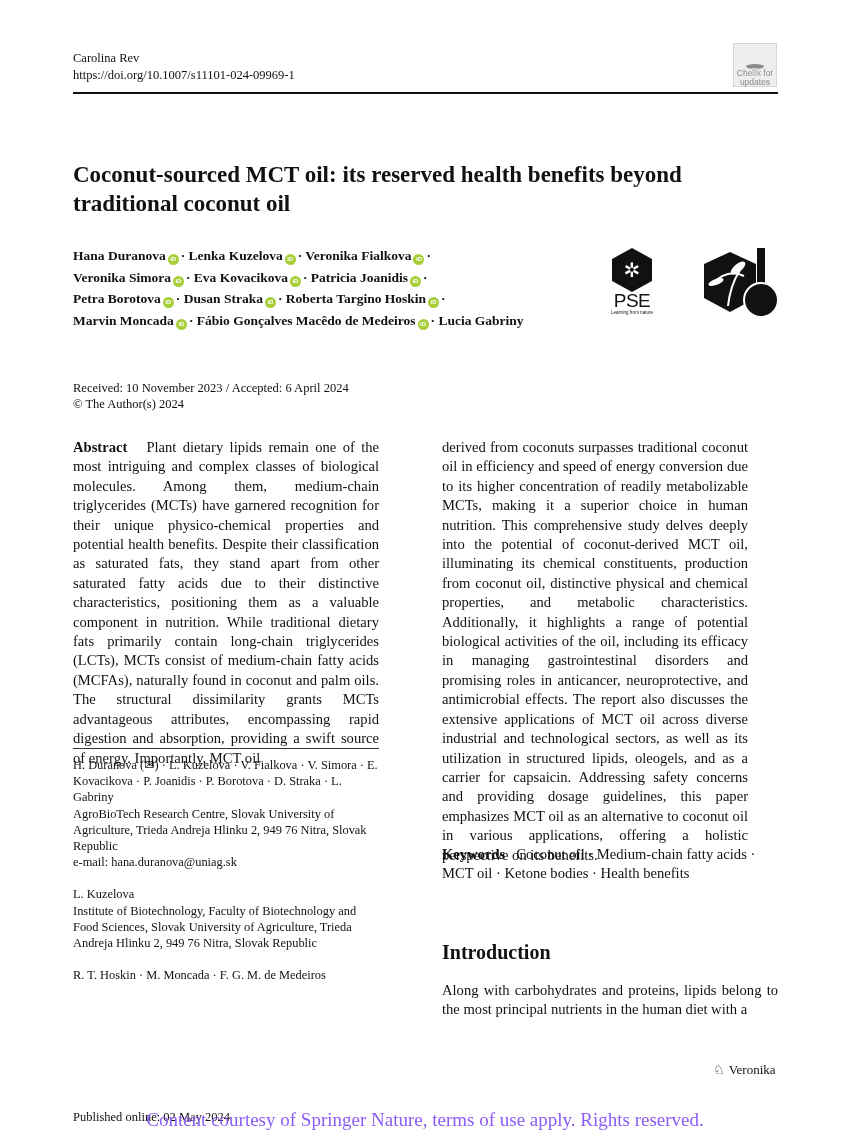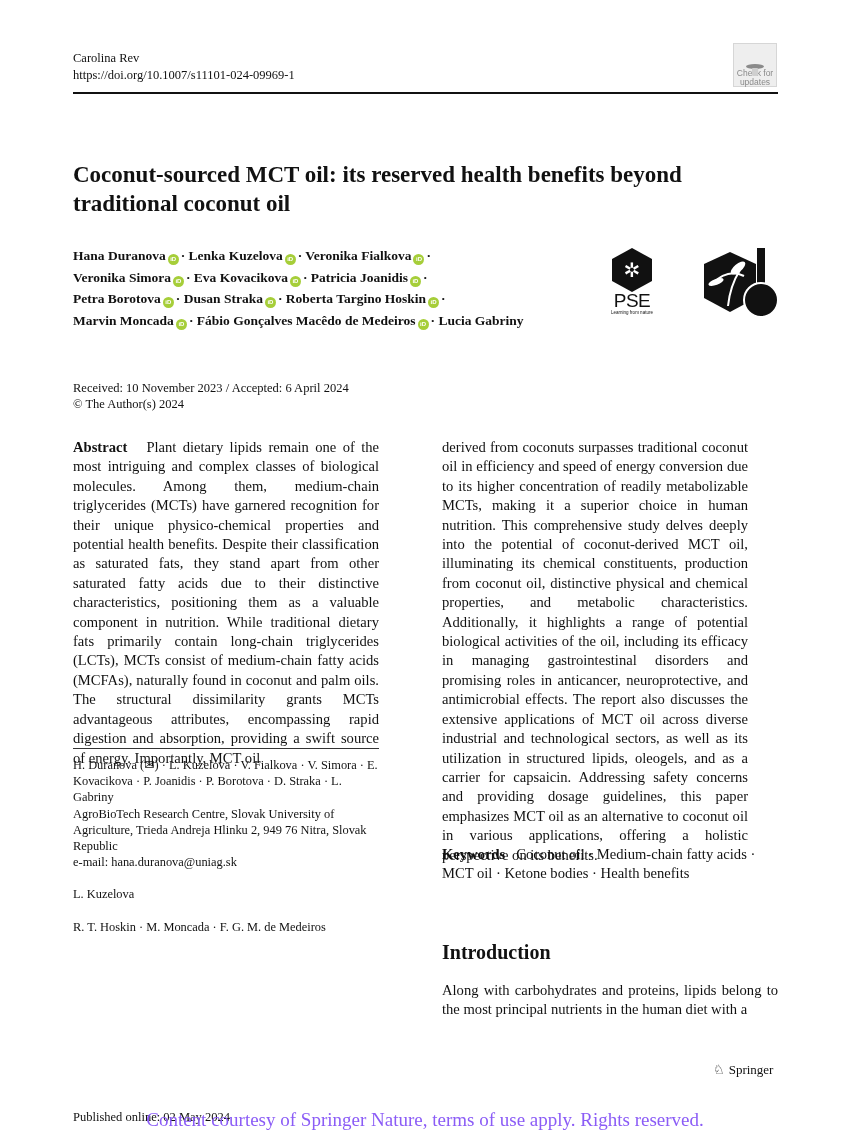--- a/index.html
+++ b/index.html
@@ -103,32 +103,33 @@
 
 <div class="abs sep"></div>
 <div class="abs aff">
   <p>
     <span>H. Duranova (✉) · L. Kuzelova · V. Fialkova · V. Simora · E. Kovacikova · P. Joanidis · P. Borotova · D. Straka · L. Gabriny</span><br>
     <span>AgroBioTech Research Centre, Slovak University of Agriculture, Trieda Andreja Hlinku 2, 949 76 Nitra, Slovak Republic</span><br>
     <span>e-mail: hana.duranova@uniag.sk</span>
   </p>
   <p>
     <span>L. Kuzelova</span><br>
+    <span>Institute of Biotechnology, Faculty of Biotechnology and Food Sciences, Slovak University of Agriculture, Trieda Andreja Hlinku 2, 949 76 Nitra, Slovak Republic</span>
   </p>
   <p>
     <span>R. T. Hoskin · M. Moncada · F. G. M. de Medeiros</span><br>
   </p>
 </div>
 
 <div class="abs kw">
   <span class="b">Keywords</span>&nbsp;&nbsp;
   <span>Coconut oil · Medium-chain fatty acids · MCT oil · Ketone bodies · Health benefits</span>
 </div>
 
 <div class="abs intro-h">Introduction</div>
 <div class="abs intro">Along with carbohydrates and proteins, lipids belong to the most principal nutrients in the human diet with a</div>
 
 <div class="abs pub">Published online: 02 May 2024</div>
 <div class="abs springer">
   <span>♘</span>
-  <span>Springer</span>
+  <span>Veronika</span>
 </div>
 <div class="abs courtesy">Content courtesy of Springer Nature, terms of use apply. Rights reserved.</div>
 
 </body></html>

